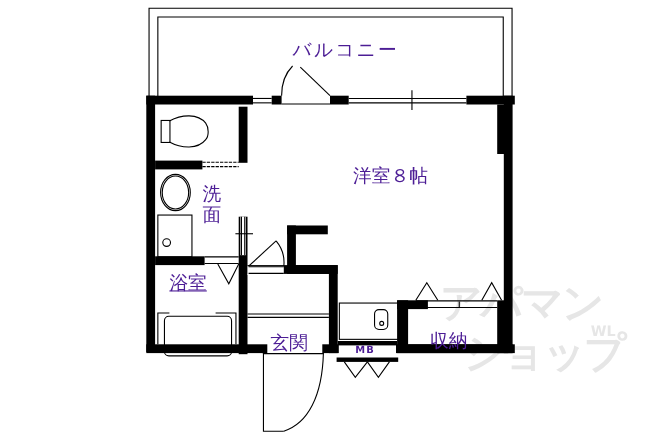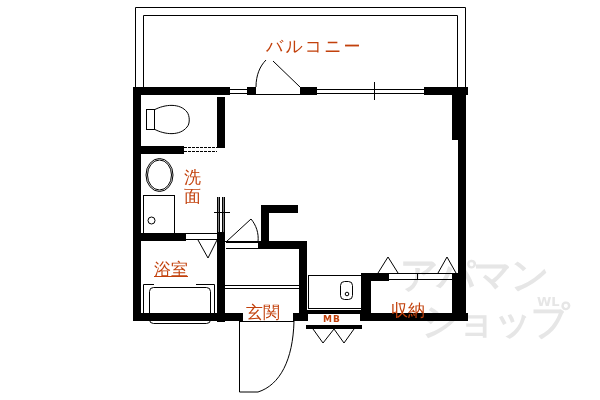--- a/index.html
+++ b/index.html
@@ -1,17 +1,17 @@
 <!DOCTYPE html>
 <html><head>
 <meta charset="utf-8">
 <style>
   html, body { margin:0; padding:0; background:#ffffff; }
   body { width:600px; height:400px; position:relative; overflow:hidden; font-family:"DejaVu Sans", sans-serif; }
-  .label { position:absolute; color:#c2410c; font-size:17px; line-height:1; white-space:nowrap; }
+  .label { position:absolute; color:#4c1d95; font-size:17px; line-height:1; white-space:nowrap; }
   .label-sm { font-size:15px; }
   svg { position:absolute; left:0; top:0; }
   .watermark { position:absolute; color:#e6e6e6; font-weight:bold; font-family:"DejaVu Sans", sans-serif; white-space:nowrap; }
 </style>
 </head>
 <body>
 
 <div style="position:absolute;left:0;top:0;width:600px;height:400px;">
 
   <div class="watermark" style="left:400px;top:250px;font-size:38px;letter-spacing:-2px;">アパマン</div>
@@ -135,20 +135,21 @@
       <line x1="378" y1="279.5" x2="452" y2="279.5"></line>
       <line x1="417.5" y1="274" x2="417.5" y2="280"></line>
       <polyline points="378,273 388,257 398,273"></polyline>
       <polyline points="438,273 447,257 456,273"></polyline>
     </g>
     <rect x="452" y="273" width="10" height="48" fill="#000"></rect>
     <rect x="371" y="313" width="95" height="8" fill="#000"></rect>
   </svg>
 
   <div class="label" style="left:266px;top:38px;font-size:17px;letter-spacing:2px;">バルコニー</div>
+  <div class="label" style="left:321px;top:152px;font-size:17px;">洋室８帖</div>
   <div class="label" style="left:184px;top:169px;">洗</div>
   <div class="label" style="left:184px;top:188px;">面</div>
-  <div class="label" style="left:154px;top:261px;text-decoration:underline;">浴室</div>
+  <div class="label" style="left:154px;top:250px;text-decoration:underline;">浴室</div>
   <div class="label" style="left:246px;top:304px;">玄関</div>
   <div class="label" style="left:391px;top:302px;">収納</div>
   <div class="label label-sm" style="left:323px;top:315px;font-size:9px;font-weight:bold;letter-spacing:1px;text-align:right;">MB</div>
 
 </div>
 
 </body></html>

